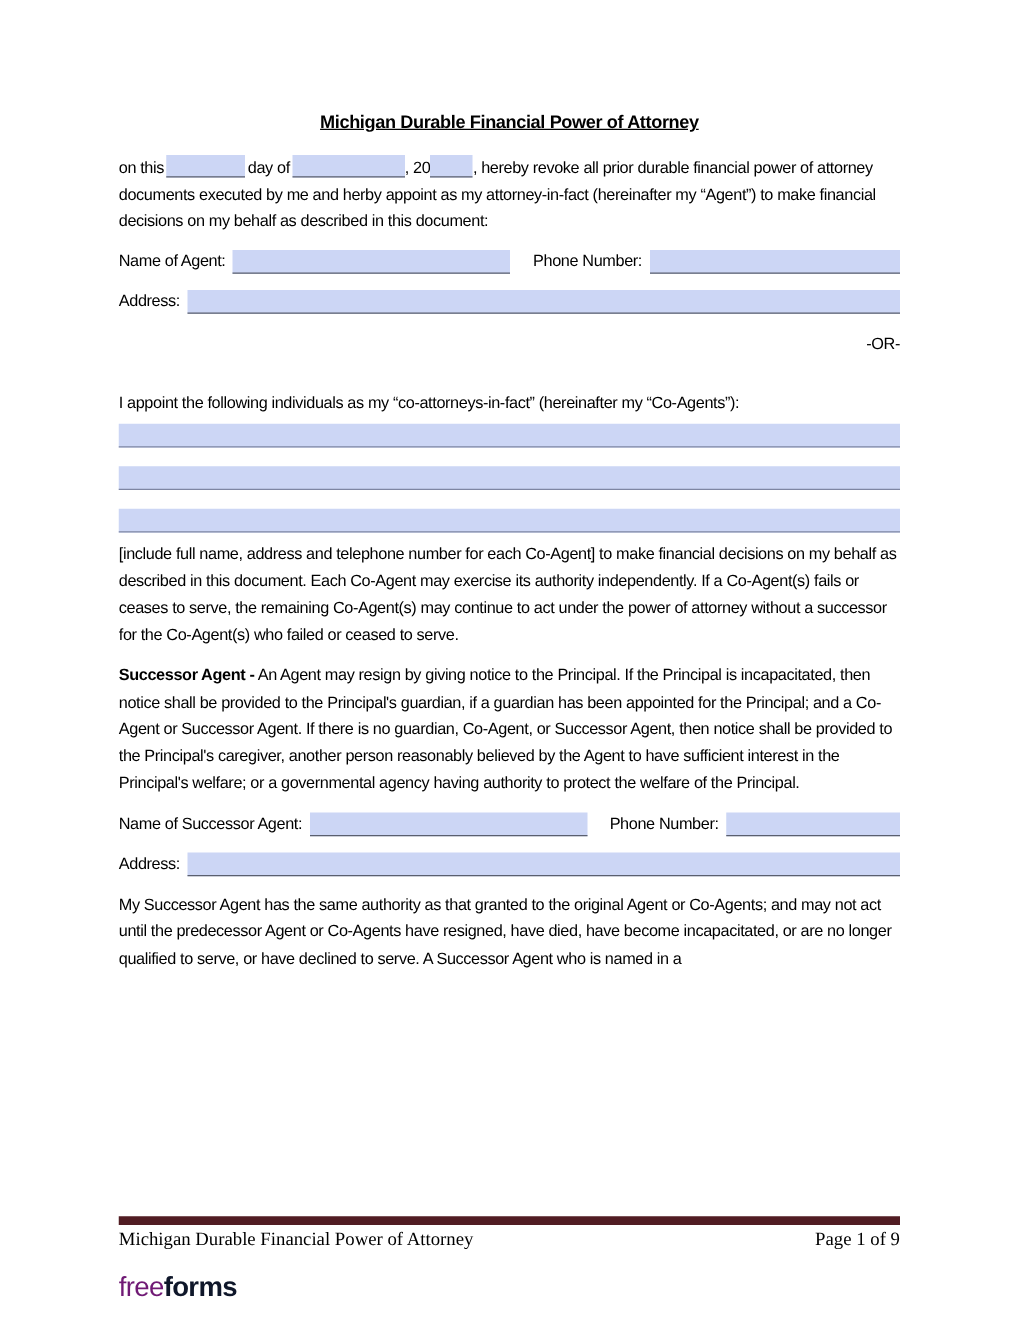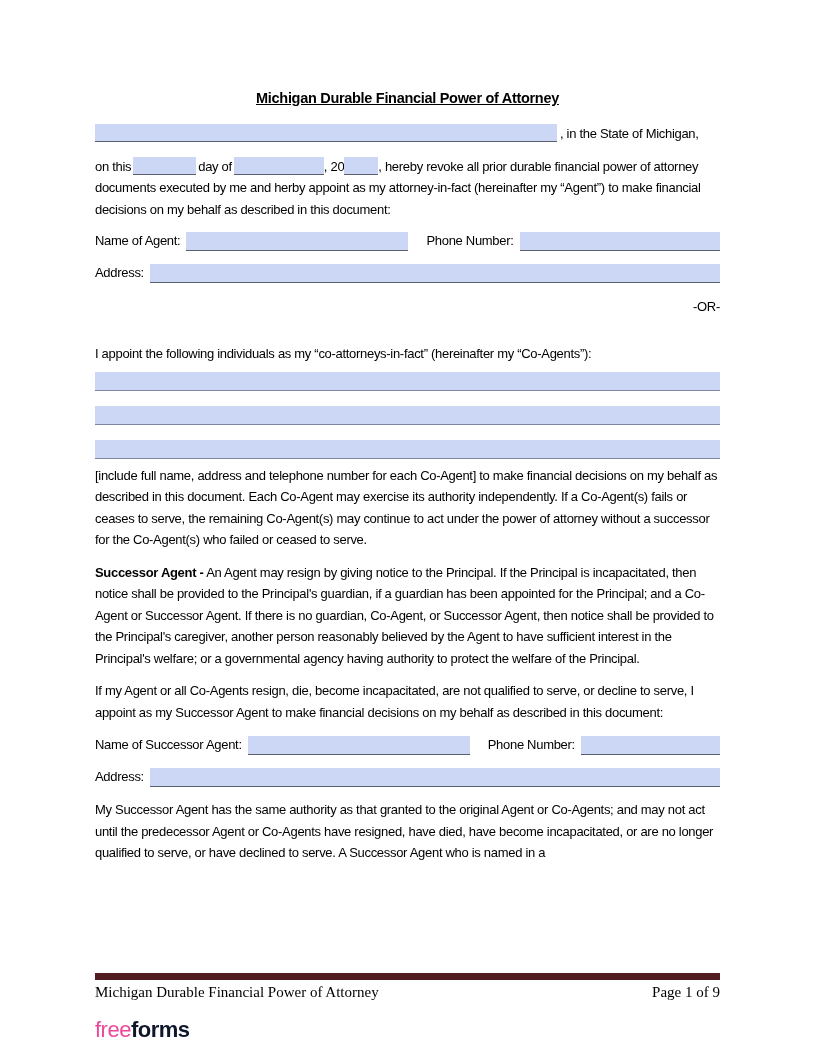--- a/index.html
+++ b/index.html
@@ -49,34 +49,33 @@
   }
   .footer-row {
     position:absolute; left:95px; top:984px; width:625px;
     display:flex; justify-content:space-between;
     font-family:"Liberation Serif", serif; font-size:15px; letter-spacing:0;
   }
   .logo {
     position:absolute; left:95px; top:1017px;
     font-size:22px; letter-spacing:-0.5px;
   }
-  .logo .free { color:#ec4899; font-weight:500; }
+  .logo .free { color:#701a75; font-weight:500; }
   .logo .forms { color:#0f172a; font-weight:bold; }
 </style>
 </head>
 <body>
 
 <div class="page">
   <div class="content">
 
     <div class="doc-title">Michigan Durable Financial Power of Attorney</div>
 
 
 
-    <p class="para"><span class="field f-principal-address"></span><span>, in the State of Michigan,</span></p>
 
     <p class="para"><span>on this</span><span class="field f-day"></span><span>day of</span><span class="field f-month"></span><span>, 20</span><span class="field f-year"></span><span>, hereby revoke all prior durable financial power of attorney documents executed by me and herby appoint as my attorney-in-fact (hereinafter my “Agent”) to make financial decisions on my behalf as described in this document:</span></p>
 
     <div class="row">
       <span class="lbl">Name of Agent:</span>
       <span class="field f-agent-name"></span>
       <span class="gap"></span>
       <span class="lbl">Phone Number:</span>
       <span class="field f-phone"></span>
     </div>
@@ -92,21 +91,20 @@
 
     <div class="blank-line"></div>
     <div class="blank-line"></div>
     <div class="blank-line" style="margin-bottom:6px;"></div>
 
     <p class="para">[include full name, address and telephone number for each Co-Agent] to make financial decisions on my behalf as described in this document. Each Co-Agent may exercise its authority independently.  If a Co-Agent(s) fails or ceases to serve, the remaining Co-Agent(s) may continue to act under the power of attorney without a successor for the Co-Agent(s) who failed or ceased to serve.</p>
 
     <p class="para mt"><span class="lead-bold">Successor Agent -</span>
 <span>An Agent may resign by giving notice to the Principal.  If the Principal is incapacitated, then notice shall be provided to the Principal's guardian, if a guardian has been appointed for the Principal; and a Co-Agent or Successor Agent.  If there is no guardian, Co-Agent, or Successor Agent, then notice shall be provided to the Principal's caregiver, another person reasonably believed by the Agent to have sufficient interest in the Principal's welfare; or a governmental agency having authority to protect the welfare of the Principal.</span></p>
 
-    <p class="para mt">If my Agent or all Co-Agents resign, die, become incapacitated, are not qualified to serve, or decline to serve, I appoint as my Successor Agent to make financial decisions on my behalf as described in this document:</p>
 
     <div class="row" style="margin-top:12px;">
       <span class="lbl">Name of Successor Agent:</span>
       <span class="field f-agent-name"></span>
       <span class="gap"></span>
       <span class="lbl">Phone Number:</span>
       <span class="field f-phone"></span>
     </div>
 
     <div class="row">

